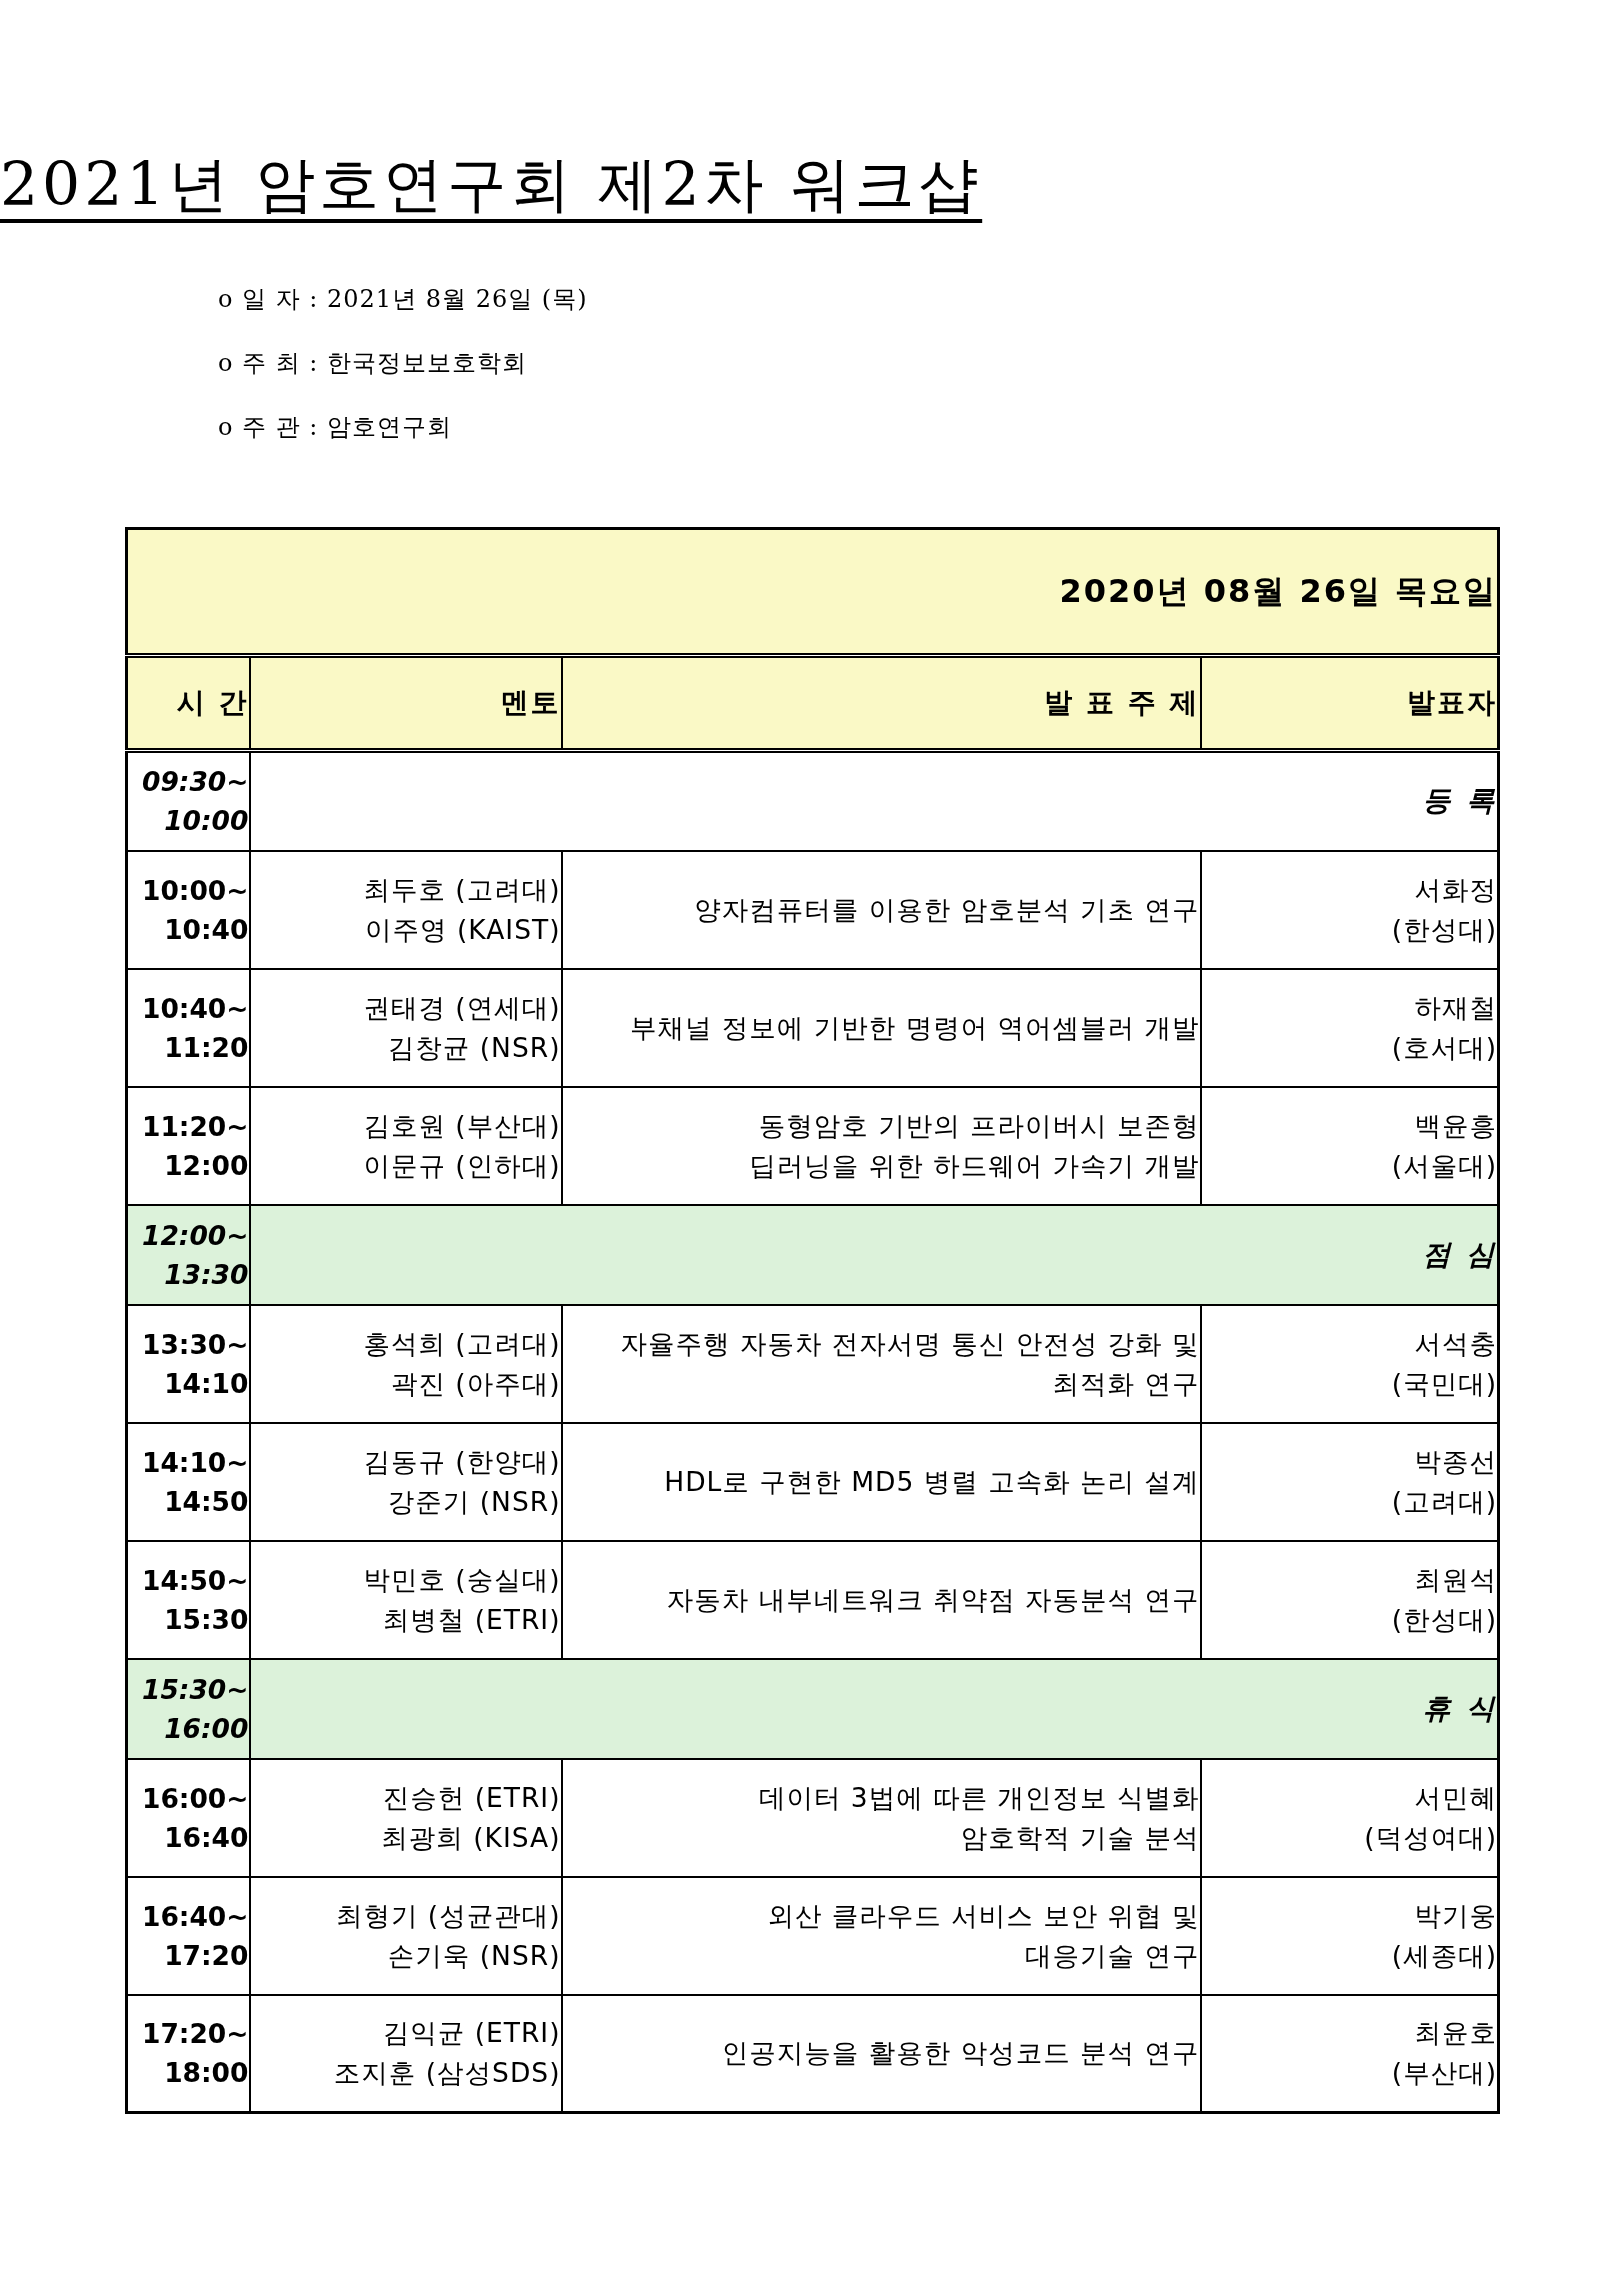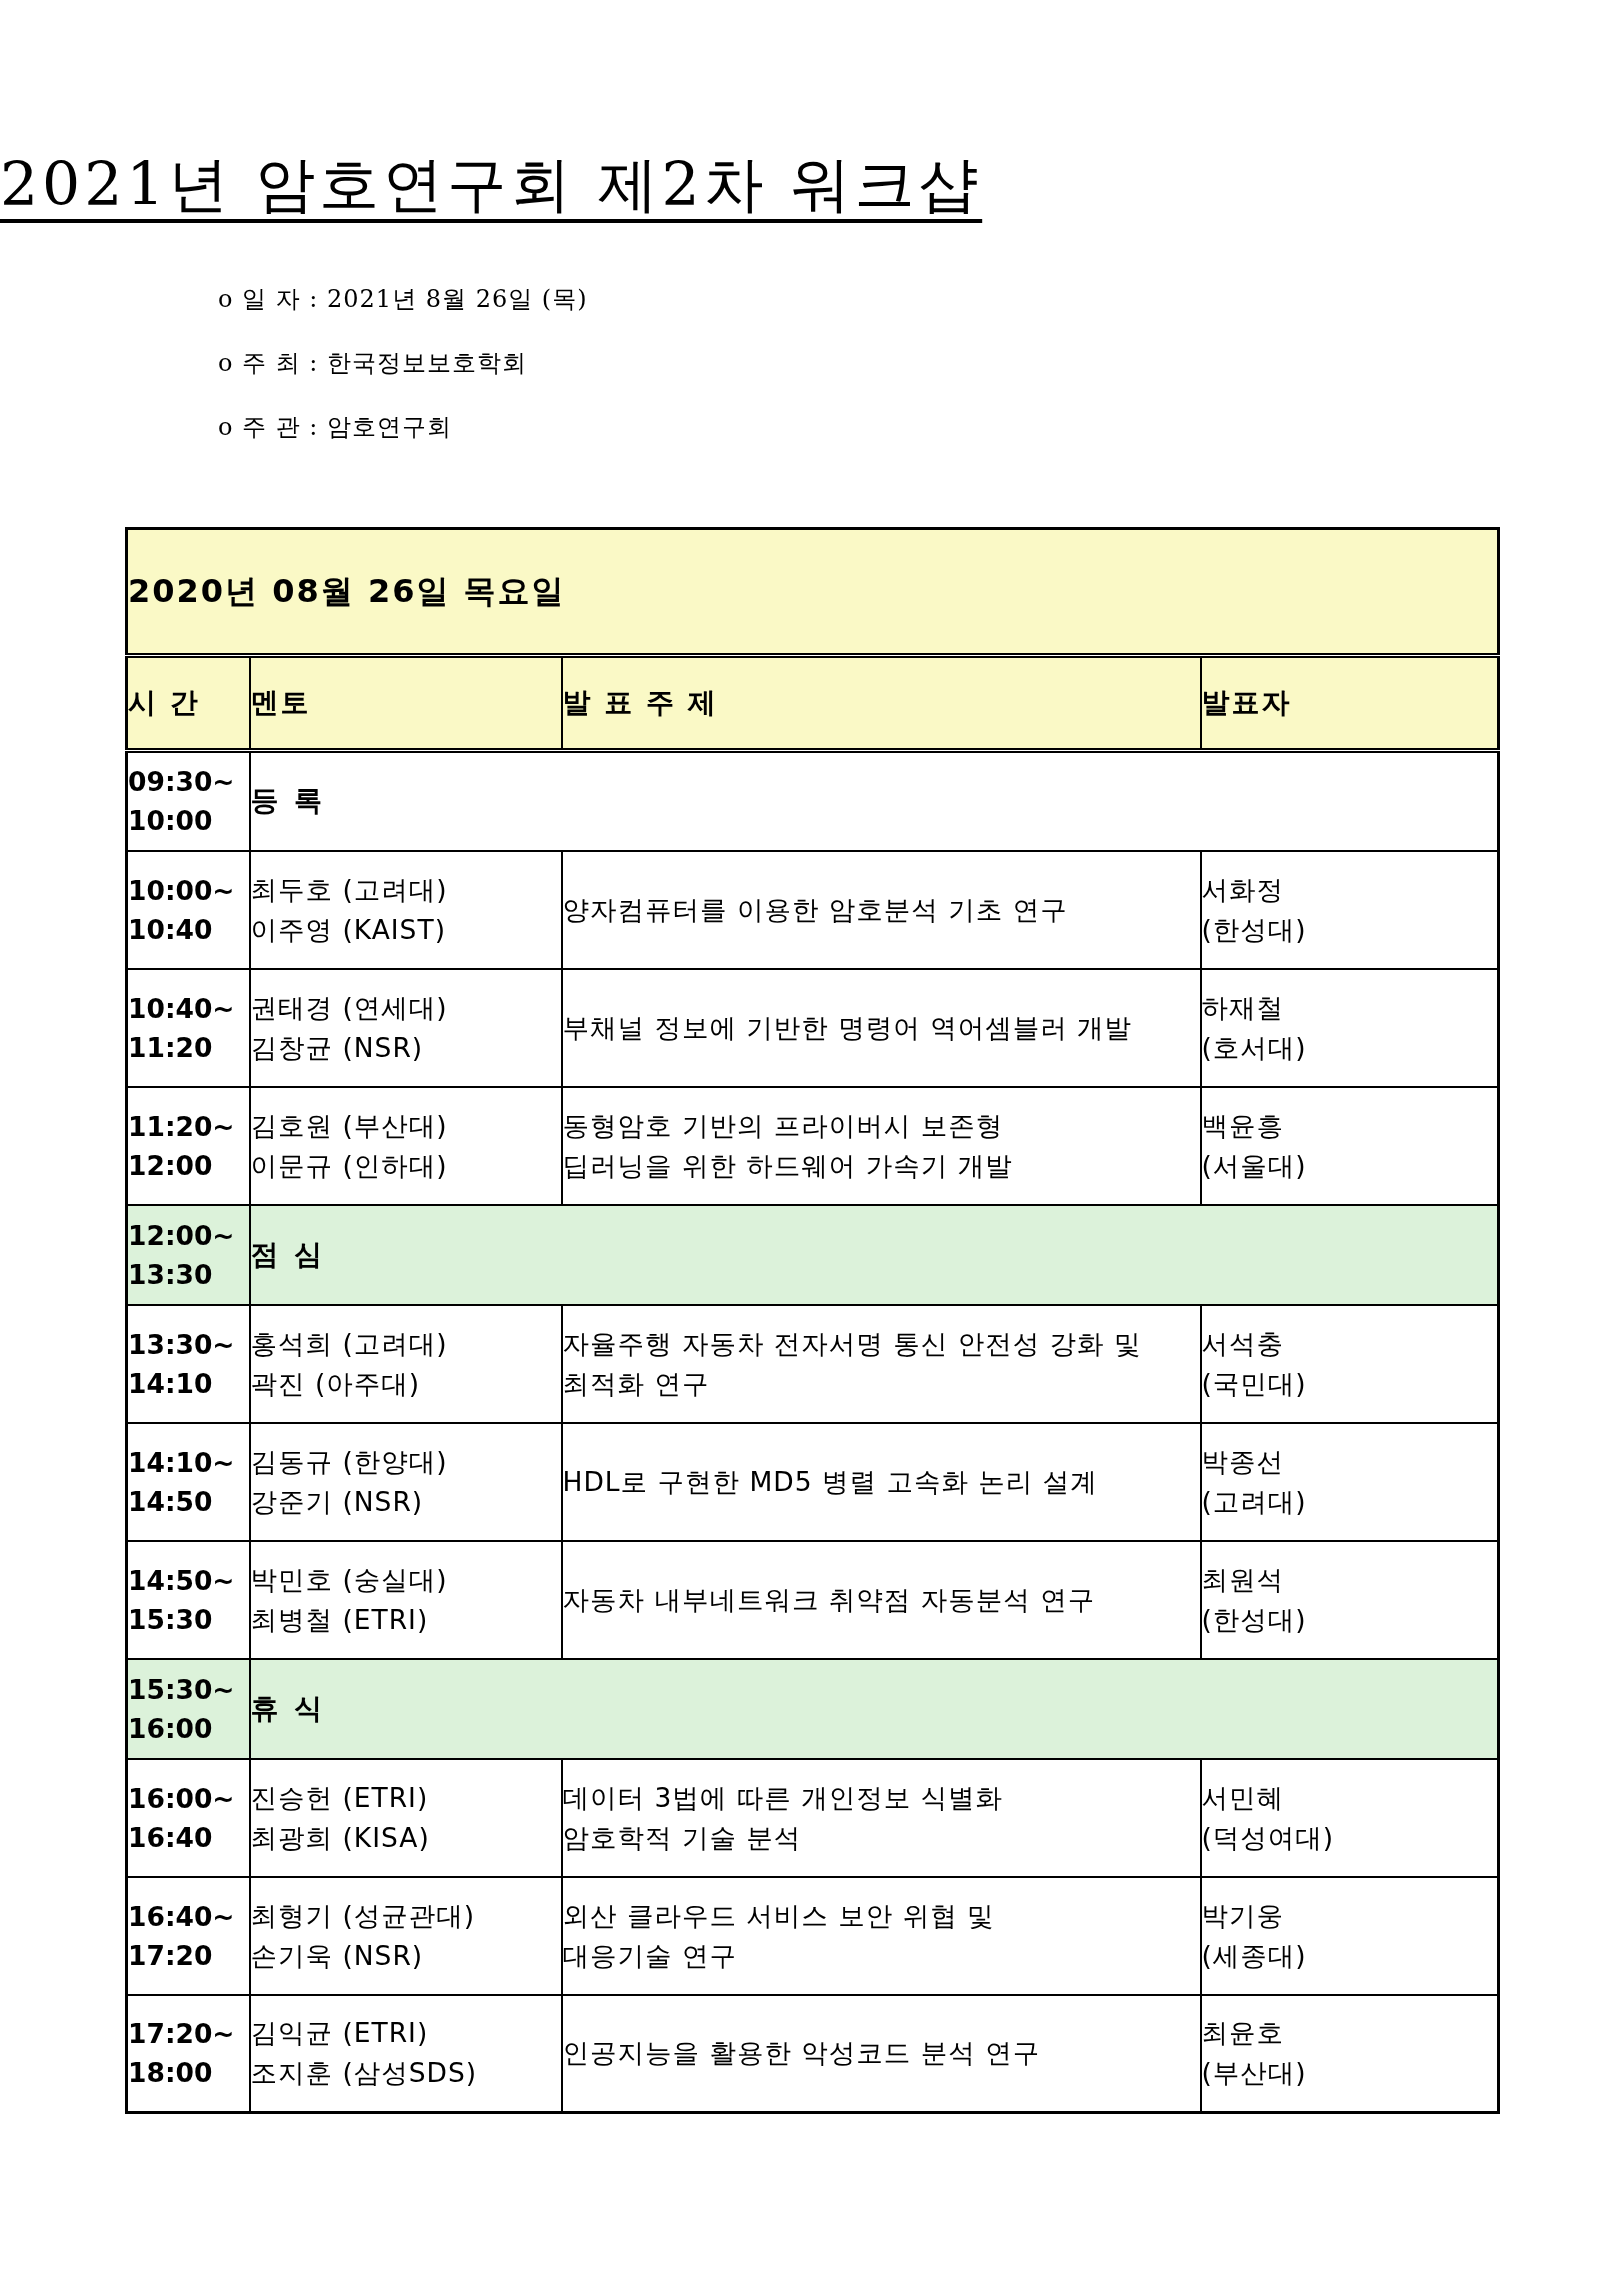--- a/index.html
+++ b/index.html
@@ -51,21 +51,21 @@
     position: absolute;
     left: 125px;
     top: 527px;
     width: 1372px;
     border-collapse: collapse;
     table-layout: fixed;
     font-family: "DejaVu Sans", "Liberation Sans", sans-serif;
   }
   table.schedule td, table.schedule th {
     border: 2px solid #000000;
-    text-align: left;
+    text-align: right;
     vertical-align: middle;
     padding: 0;
     overflow: hidden;
   }
   table.schedule {
     border: 3.9px solid #000000;
   }
   tr.date-header td {
     height: 123px;
     background: #FAF9C6;
@@ -76,21 +76,21 @@
   }
   tr.col-header th {
     height: 90px;
     background: #FAF9C6;
     font-size: 28px;
     font-weight: bold;
     letter-spacing: 2px;
     border-bottom: 5.9px double #000000;
   }
   tr.r-session { height: 118px; }
-  tr.r-break   { height: 100px; }
+  tr.r-break   { height: 100px; font-style: italic; }
   tr.green td  { background: #DCF2DA; }
 
   td.c-time {
     font-size: 26.5px;
     font-weight: bold;
     line-height: 39px;
   }
   td.c-mentor, td.c-topic, td.c-presenter {
     font-size: 26.5px;
     line-height: 40px;

